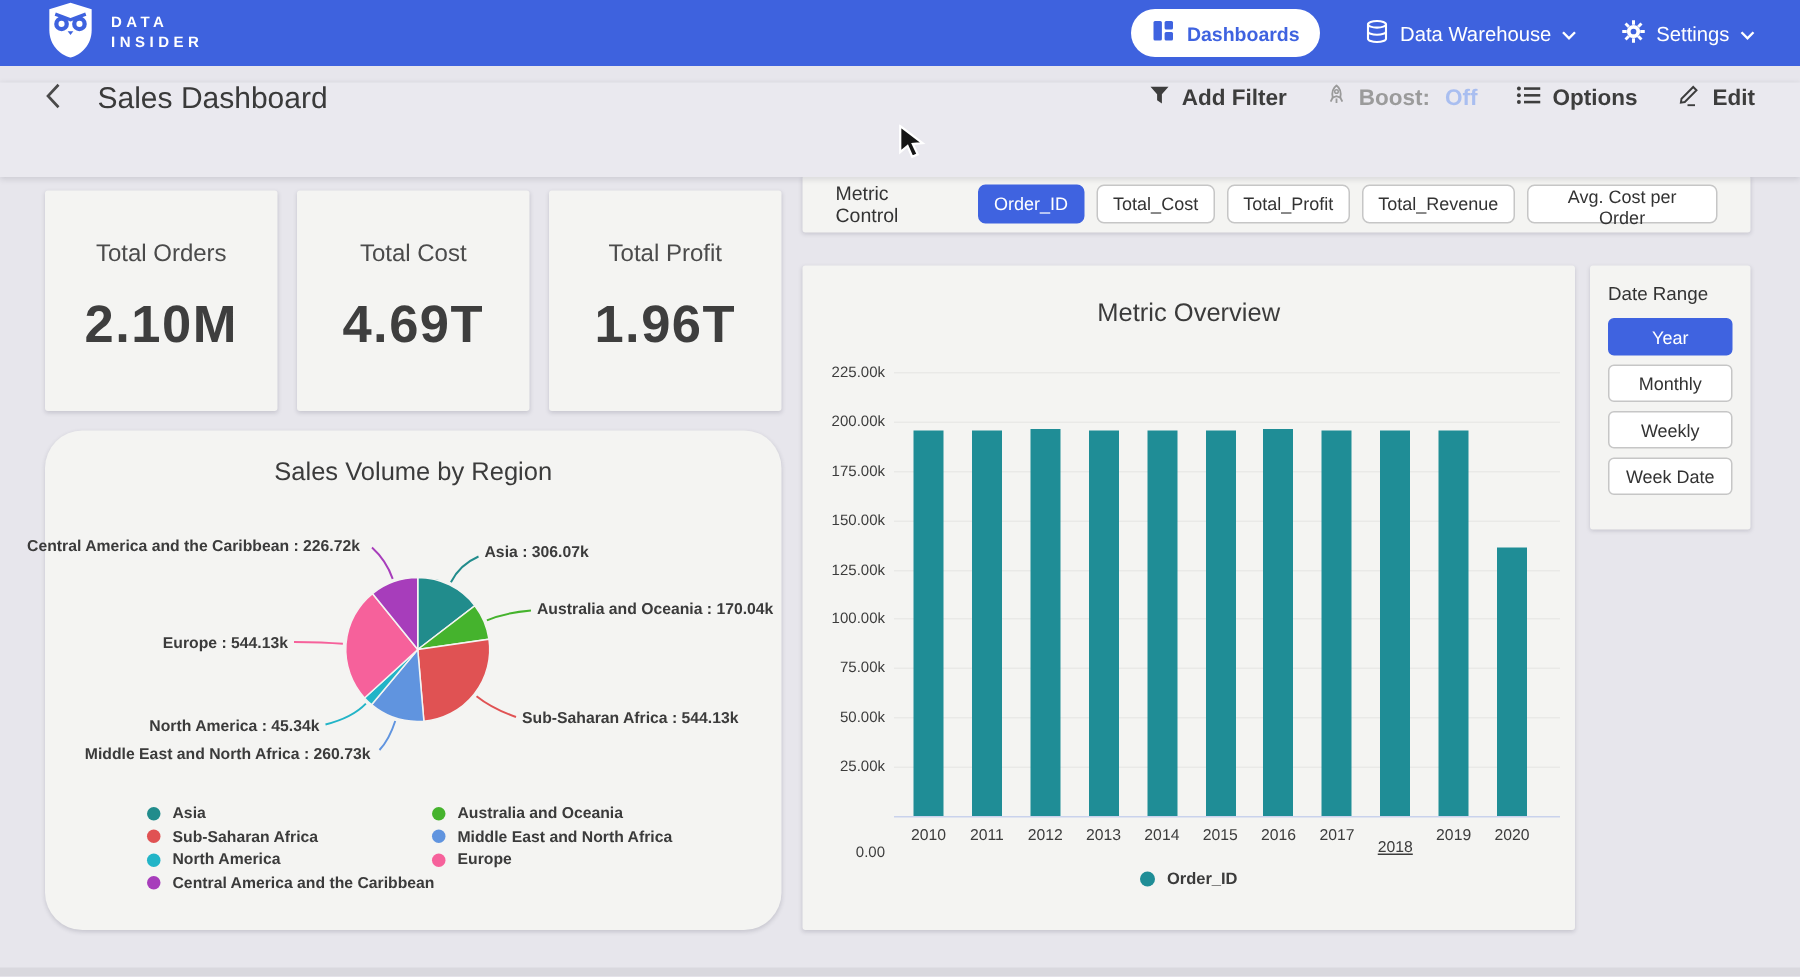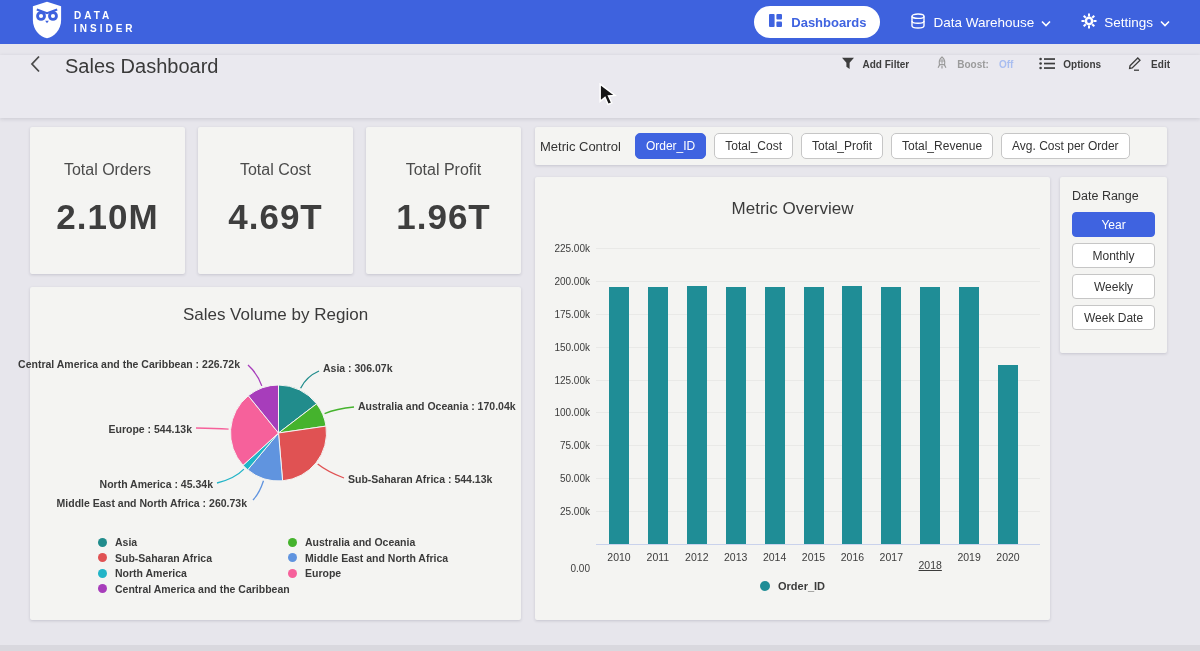--- a/index.html
+++ b/index.html
@@ -27,30 +27,30 @@
   .nav-item { display:flex; align-items:center; gap:7px; color:#fff; font-size:13.5px; font-weight:500; cursor:pointer; }
   
   .pageheader {
     position:absolute; left:0; top:55px; width:1200px; height:63px;
     background:#eae9ef; box-shadow:0 1px 4px rgba(40,40,60,.15);
     display:flex; align-items:flex-start; padding:0 30px; z-index:4;
   }
   .back-btn { display:flex; align-items:center; margin-right:24px; cursor:pointer; }
   .page-title { font-size:20px; font-weight:500; color:#3a3a3a; }
   .header-actions { margin-left:auto; display:flex; align-items:center; gap:26px; }
-  .h-action { display:flex; align-items:center; gap:8px; font-size:10px; font-weight:700; color:#3d3d3d; cursor:pointer; }
+  .h-action { display:flex; align-items:center; gap:8px; font-size:15px; font-weight:700; color:#3d3d3d; cursor:pointer; }
   .h-action .muted { color:#9b9b9b; }
   .boost-off { color:#a9bef0; margin-left:2px; }
   
   .card { position:absolute; background:#f4f4f2; box-shadow:0 1px 3px rgba(50,50,70,.18); border-radius:2px; }
   .kpi { width:155px; height:147px; display:flex; flex-direction:column; align-items:center; }
   .kpi-label { margin-top:34px; font-size:16px; font-weight:500; color:#4b4b4b; }
   .kpi-value { margin-top:18px; font-size:35px; font-weight:700; color:#3e3e3e; letter-spacing:1px; }
   
-  .metric-bar { left:535px; top:127px; width:632px; height:38px; display:flex; align-items:center; padding:0 5px; gap:8px; }
+  .metric-bar { left:535px; top:117px; width:632px; height:38px; display:flex; align-items:center; padding:0 22px; gap:8px; }
   .metric-label { font-size:13px; color:#333; margin-right:6px; }
   .chip {
     height:26px; padding:0 10px; border-radius:5px; border:1px solid #c6c6c6;
     background:#fff; font-size:12px; color:#333; cursor:pointer;
     font-family:"Liberation Sans", sans-serif;
   }
   .chip.selected { background:#3f63e0; border-color:#3f63e0; color:#fff; }
   
   .date-card { left:1060px; top:177px; width:107px; height:176px; padding:12px; }
   .date-label { font-size:12.5px; color:#333; margin-bottom:9px; }
@@ -65,21 +65,21 @@
   .chart-title { position:absolute; top:22px; width:100%; text-align:center; font-size:17px; color:#3b3b3b; }
   .gridline { position:absolute; height:1px; background:#e9e9e7; left:61px; width:444px; }
   .gridline.zero { background:#c9d2ec; }
   .ytick { position:absolute; width:50px; right:460px; text-align:right; font-size:10px; color:#3c3c3c; }
   .bar { position:absolute; width:20px; background:#1f8d96; cursor:pointer; }
   .xtick { position:absolute; width:40px; text-align:center; font-size:10.5px; color:#3c3c3c; }
   .bar-legend { position:absolute; top:403px; width:100%; display:flex; justify-content:center; align-items:center; gap:8px; }
   .legend-dot { width:10px; height:10px; border-radius:50%; }
   .bar-legend-label { font-size:11px; font-weight:700; color:#3b3b3b; }
   
-  .pie-card { left:30px; top:287px; width:491px; height:333px; }
+  .pie-card { left:30px; top:287px; width:491px; height:333px;border-radius:25px; }
   .pie-title { position:absolute; top:18px; width:100%; text-align:center; font-size:17px; color:#3b3b3b; }
   .pie-svg { position:absolute; left:0; top:0; }
   .pie-label { position:absolute; font-size:10.5px; font-weight:700; color:#3b3b3b; white-space:nowrap; }
   .pie-legend-item { position:absolute; display:flex; align-items:center; gap:8px; }
   .pie-legend-item span { font-size:10.5px; font-weight:700; color:#3b3b3b; white-space:nowrap; }
   
   .footer-strip { position:absolute; left:0; bottom:0; width:1200px; height:6px; background:#d9d8de; }
   .cursor { position:absolute; left:598px; top:83px; z-index:9; pointer-events:none; }
 </style>
 </head>

